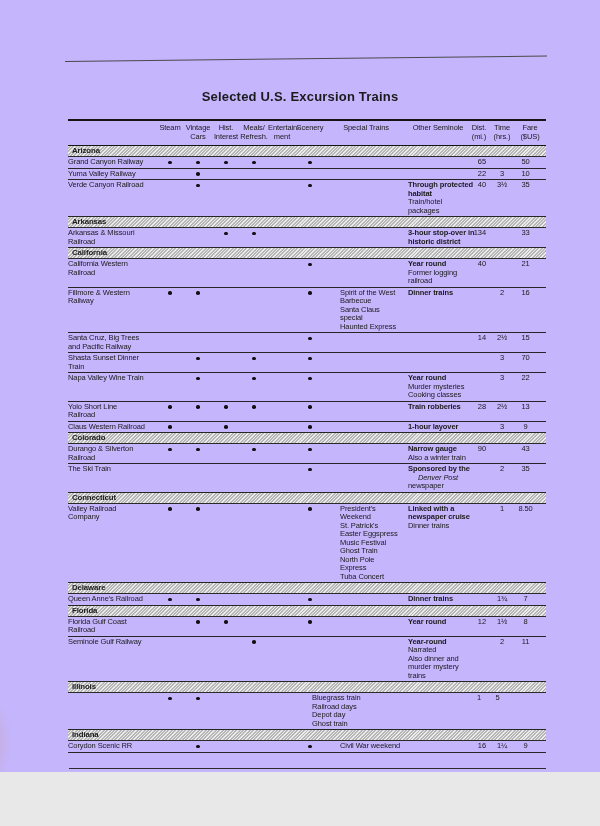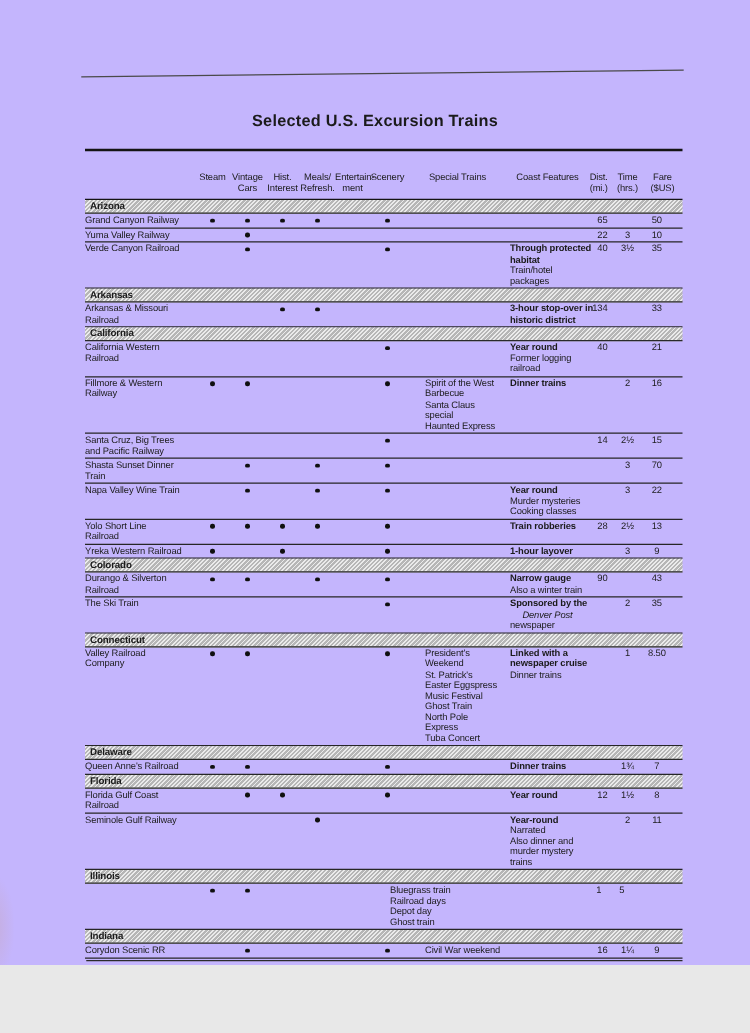--- a/index.html
+++ b/index.html
@@ -7,21 +7,21 @@
         font-family:"Liberation Sans",sans-serif;color:#1b1b1b;}
   .scan-top-line{position:absolute;left:65px;top:61px;width:482px;height:1px;background:#4a4a4a;
         transform:rotate(-0.65deg);transform-origin:left center;}
   .scan-smudge{position:absolute;left:-5px;bottom:-10px;width:16px;height:80px;
         background:radial-gradient(ellipse at left center,rgba(200,160,160,.35),rgba(200,160,160,0) 75%);}
   .title{position:absolute;top:89px;left:0;width:100%;text-align:center;
         font-size:13px;font-weight:bold;letter-spacing:.2px;}
   .table{position:absolute;left:68px;top:119px;width:478px;font-size:7.5px;line-height:8.5px;
         letter-spacing:-0.1px;}
   .grid{display:grid;grid-template-columns:88px 28px 28px 28px 28px 28px 28px 84px 60px 22px 24px 32px;}
-  .hdr{border-top:2.5px solid #141414;border-bottom:1.3px solid #141414;padding:17px 0 4px;}
+  .hdr{border-top:2.5px solid #141414;border-bottom:1.3px solid #141414;padding:3px 0 4px;}
   .hdr .h{text-align:center;white-space:pre-line;}
   .section-bar{height:10px;line-height:10.5px;border-bottom:1px solid #2a2a2a;
         background-color:#c7c7c7;
         background-image:repeating-linear-gradient(135deg,rgba(255,255,255,.65) 0 1px,rgba(60,60,60,.12) 1px 2.4px);
         font-weight:bold;font-size:7.8px;padding-left:4px;}
   .row{border-bottom:1px solid #262626;padding:1px 0 1px;}
   .cell div{white-space:nowrap;}
   .dotc{text-align:center;}
   .dot{display:inline-block;width:3.5px;height:3.5px;border-radius:50%;background:#101010;margin-top:2px;}
   .special{padding-left:16px;}
@@ -49,21 +49,21 @@
         <div class="h">Vintage
 Cars</div>
         <div class="h">Hist.
 Interest</div>
         <div class="h">Meals/
 Refresh.</div>
         <div class="h">Entertain-
 ment</div>
         <div class="h">Scenery</div>
         <div class="h">Special Trains</div>
-        <div class="h">Coast Features</div>
+        <div class="h">Other Seminole</div>
         <div class="h">Dist.
 (mi.)</div>
         <div class="h">Time
 (hrs.)</div>
         <div class="h">Fare
 ($US)</div>
       </div>
     <div>
         <div class="section-bar">Arizona</div>
         <div class="grid row">
@@ -255,21 +255,21 @@
           <div class="cell special"></div>
           <div class="cell other">
             <div class="b">Train robberies</div>
           </div>
           <div class="cell dist">28</div>
           <div class="cell time">2½</div>
           <div class="cell fare">13</div>
         </div>
         <div class="grid row">
           <div class="cell name">
-            <div>Yreka Western Railroad</div>
+            <div>Claus Western Railroad</div>
           </div>
           <div class="cell dotc"><span class="dot"></span></div>
           <div class="cell dotc"></div>
           <div class="cell dotc"><span class="dot"></span></div>
           <div class="cell dotc"></div>
           <div class="cell dotc"></div>
           <div class="cell dotc"><span class="dot"></span></div>
           <div class="cell special"></div>
           <div class="cell other">
             <div class="b">1-hour layover</div>

